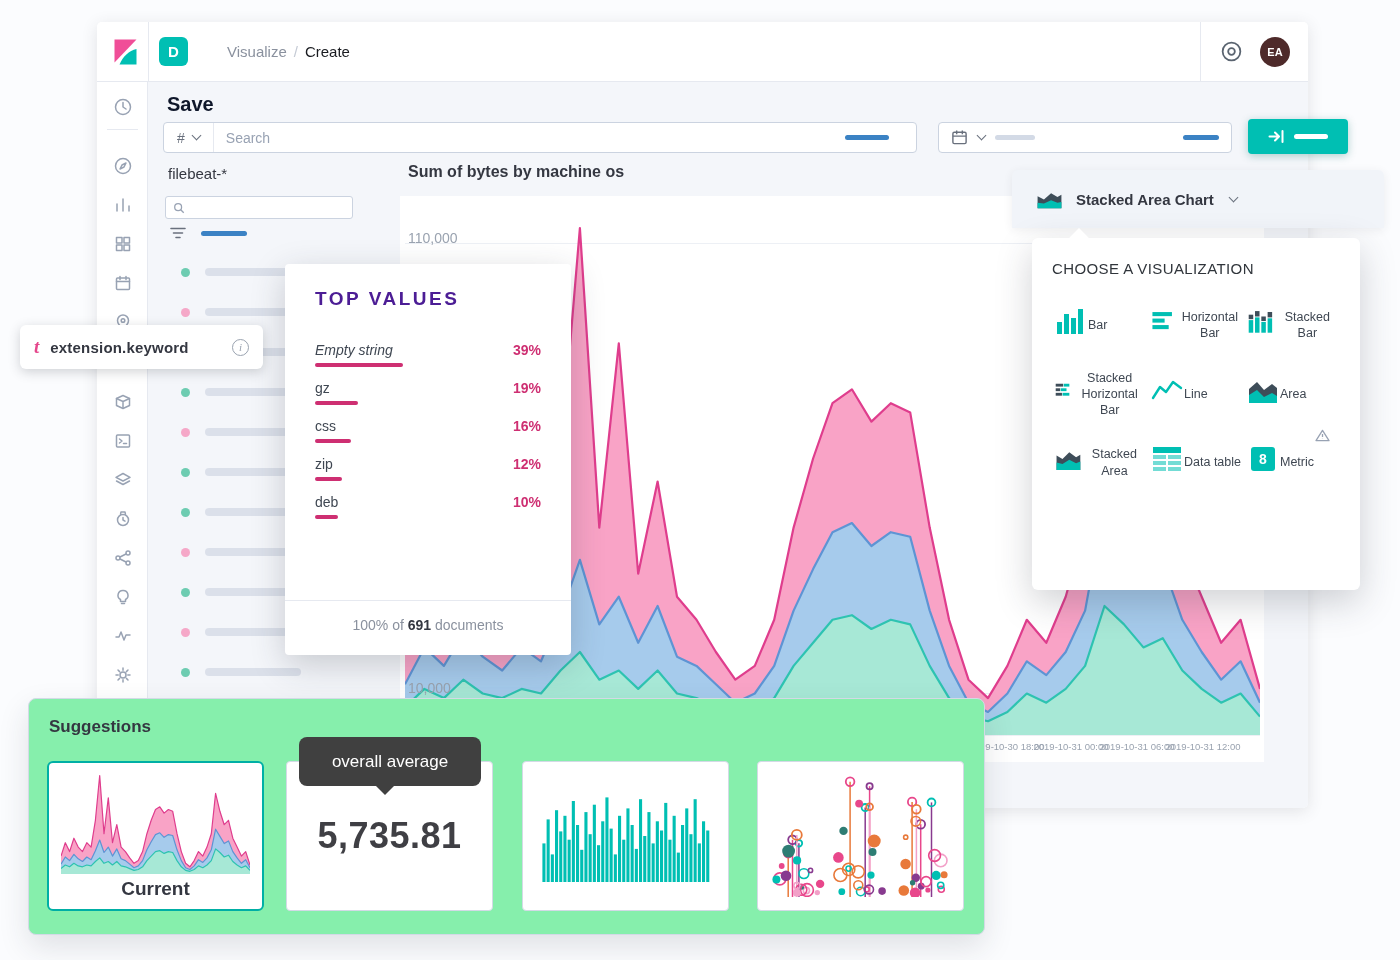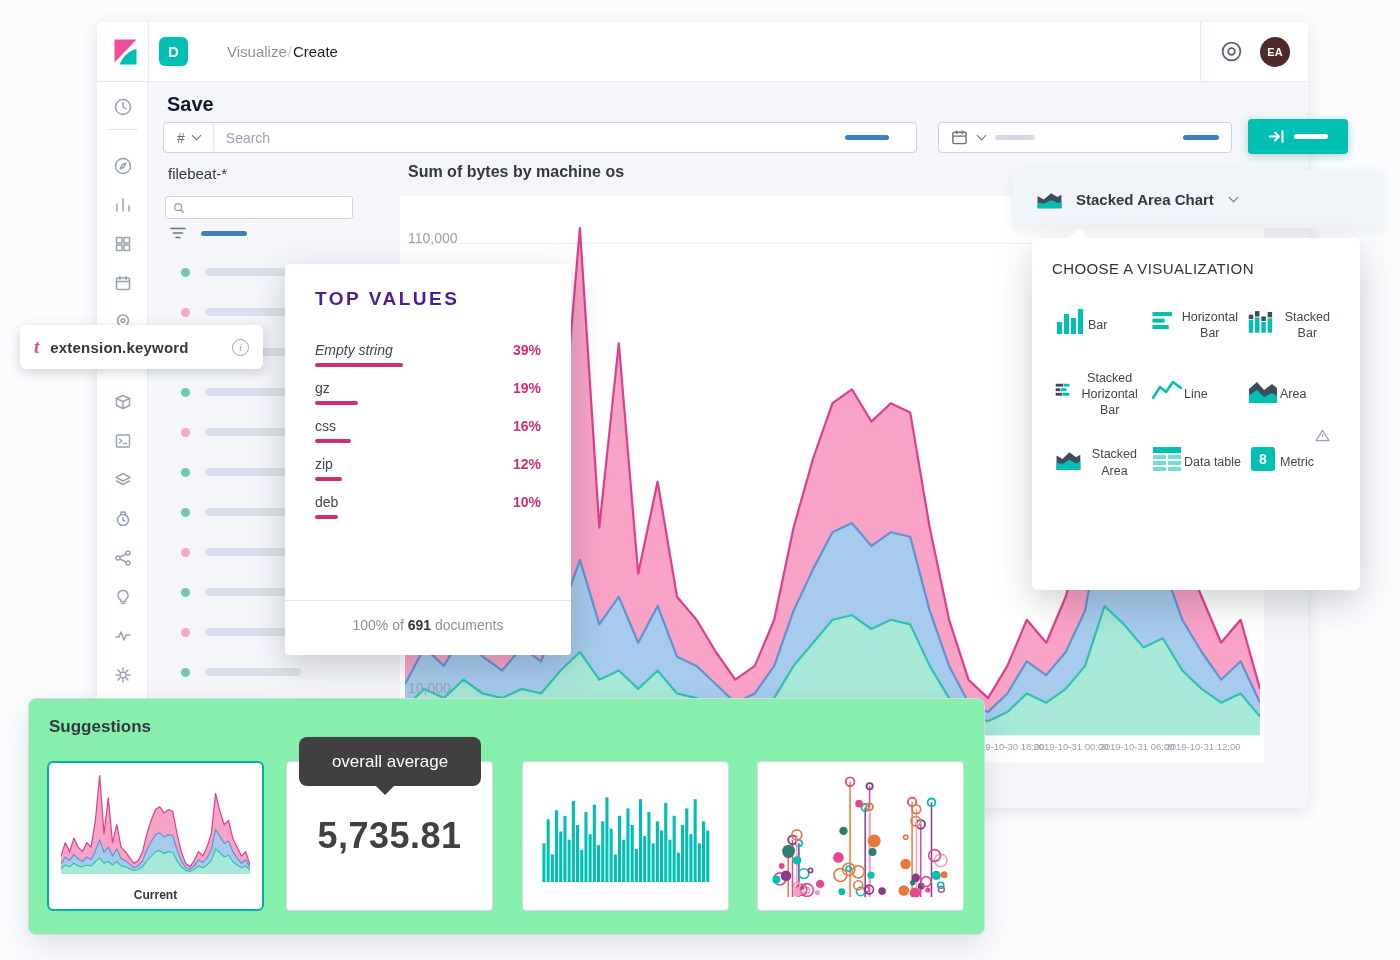--- a/index.html
+++ b/index.html
@@ -6,21 +6,21 @@
   html,body{background:#FBFCFE}
   body{font-family:"Liberation Sans",sans-serif;color:#343741}
   .page{position:relative;width:1400px;height:960px;background:#FBFCFE;overflow:hidden}
 
   
   .window{position:absolute;left:97px;top:22px;width:1211px;height:786px;background:#fff;border-radius:5px;box-shadow:0 3px 16px rgba(52,55,65,.13);z-index:0}
   .topbar{position:absolute;left:97px;top:22px;width:1211px;height:60px;display:flex;align-items:center;background:#fff;border-bottom:1px solid #E6E9F0;border-radius:5px 5px 0 0;z-index:3}
   .logo{width:30px;height:30px;margin-left:14px;cursor:pointer}
   .tb-sep{width:1px;height:59px;background:#E6E9F0;margin-left:7px}
   .space-badge{width:29px;height:29px;margin-left:10px;background:#00BFB3;border-radius:6px;color:#fff;font-size:15px;font-weight:700;display:flex;align-items:center;justify-content:center;cursor:pointer}
-  .breadcrumb{margin-left:39px;display:flex;gap:1px;font-size:15px;align-items:center}
+  .breadcrumb{margin-left:39px;display:flex;gap:7px;font-size:15px;align-items:center}
   .bc-sec{color:#8A919E;cursor:pointer}
   .bc-sep{color:#C4CAD4}
   .bc-cur{color:#1A1C21;font-weight:500}
   .tb-spacer{flex:1}
   .ring{margin:0 16px 0 18px;display:flex;align-items:center;cursor:pointer}
   .avatar{width:30px;height:30px;margin-right:18px;border-radius:50%;background:#4E2A2A;color:#fff;font-size:11px;font-weight:700;display:flex;align-items:center;justify-content:center;cursor:pointer}
 
   .content-bg{position:absolute;left:148px;top:82px;width:1160px;height:726px;background:#F4F6FA;border-radius:0 0 5px 0;z-index:1}
   .sidebar{position:absolute;left:97px;top:82px;width:51px;height:726px;background:#fff;border-right:1px solid #E6E9F0;border-radius:0 0 0 5px;z-index:2}
   .side-icon{position:absolute;left:15px;width:21px;height:21px;display:flex;align-items:center;justify-content:center;cursor:pointer}
@@ -96,21 +96,21 @@
   .viz-badge{position:absolute;top:-2px;right:10px}
 
   
   .suggestions{position:absolute;left:28px;top:698px;width:957px;height:237px;background:#86efac;border:1px solid #D3DAE6;border-radius:8px;box-shadow:0 12px 30px rgba(40,45,60,.13);z-index:8}
   .sg-title{position:absolute;left:20px;top:18px;font-size:17px;font-weight:700}
   .sg-card{position:absolute;top:62px;height:150px;background:#fff;border:1px solid #D3DAE6;border-radius:4px;display:flex;align-items:center;justify-content:center;cursor:pointer}
   .sg-card.current{left:18px;width:217px;border:2px solid #00AFA5;border-radius:6px;flex-direction:column;justify-content:flex-start;padding-top:8px}
   .sg-card.metric{left:257px;width:207px}
   .sg-card.bars{left:493px;width:207px}
   .sg-card.bubbles{left:728px;width:207px}
-  .sg-current-label{font-size:12px;font-weight:700;margin-top:14px}
+  .sg-current-label{font-size:19px;font-weight:700;margin-top:4px}
   .sg-metric-value{font-size:36px;font-weight:700;color:#3F3F44;letter-spacing:.5px}
 
   
   .tooltip{position:absolute;left:299px;top:737px;width:182px;height:49px;background:#404040;border-radius:8px;color:#fff;font-size:17px;display:flex;align-items:center;justify-content:center;z-index:9}
   .tooltip-arrow{position:absolute;left:76px;bottom:-9px;width:0;height:0;border-left:10px solid transparent;border-right:10px solid transparent;border-top:10px solid #404040}
 </style>
 </head>
 <body>
 
 <div class="page">

